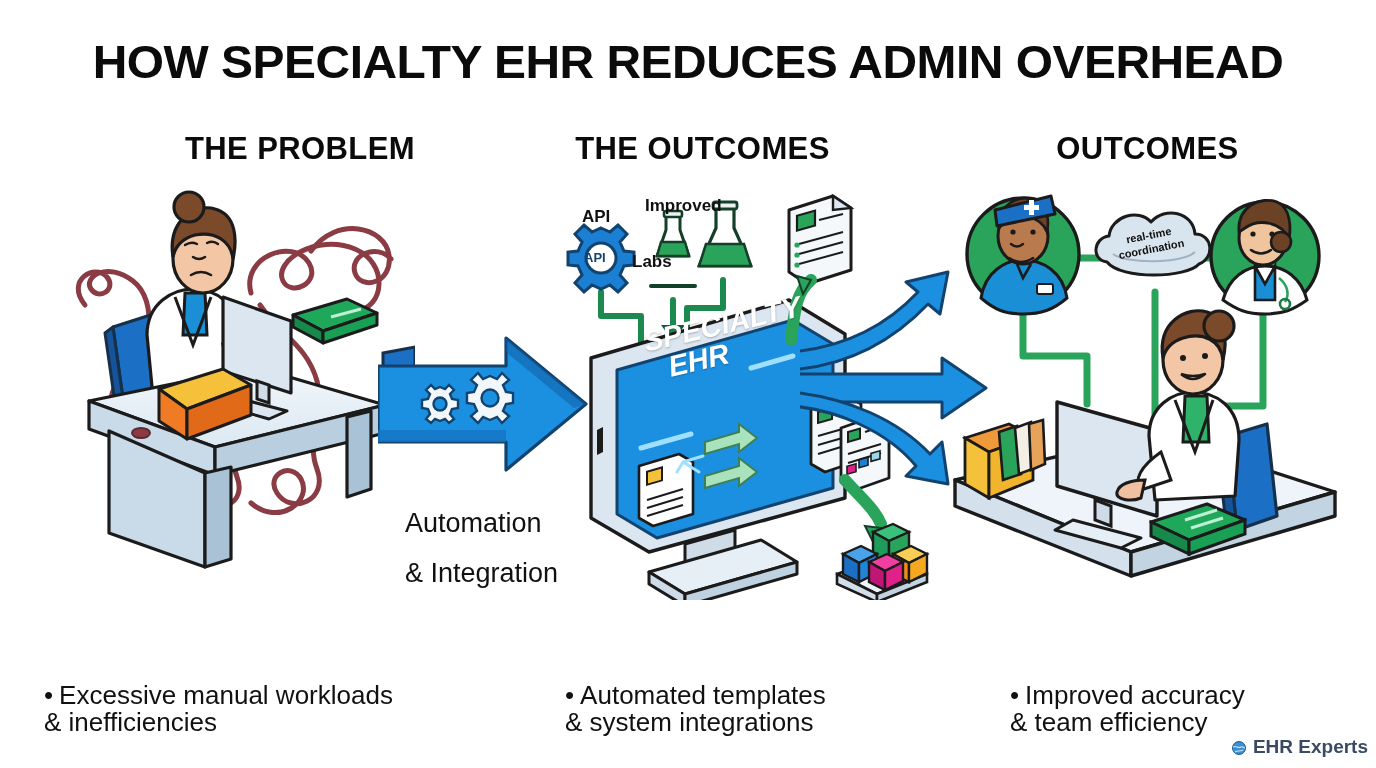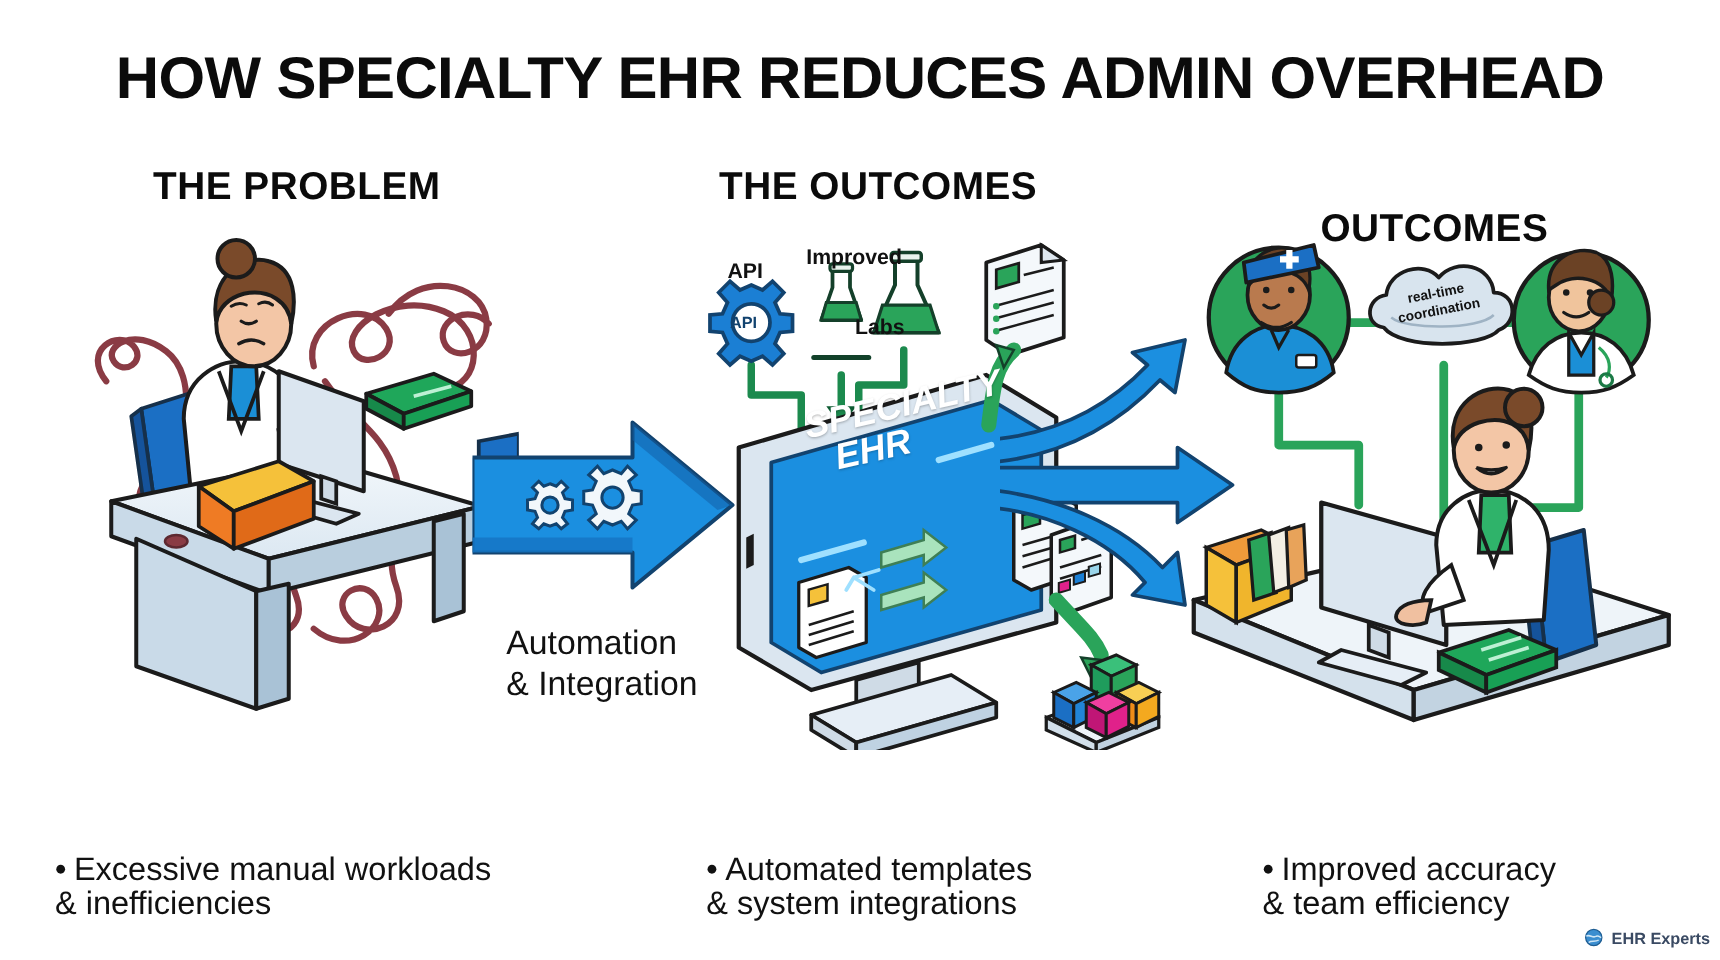--- a/index.html
+++ b/index.html
@@ -21,67 +21,67 @@
     color:#0b0b0b;
     transform:scaleX(1.02);
   }
 
   
   .colhead{
     position:absolute;top:131px;
     font-size:31px;font-weight:bold;letter-spacing:0.4px;
     color:#0b0b0b;text-align:center;
   }
-  #head-problem{left:60px;width:355px;}
+  #head-problem{left:60px;width:355px;text-align:right;}
   #head-solution{left:525px;width:355px;}
-  #head-outcomes{left:970px;width:355px;margin-top:34px;}
+  #head-outcomes{left:970px;width:355px;}
 
   
   .caption{
     position:absolute;top:655px;
     font-size:26px;line-height:27px;color:#111;
     white-space:pre-line;
   }
   #cap-problem{left:44px;width:470px;}
   #cap-solution{left:565px;width:420px;}
   #cap-outcomes{left:1010px;width:340px;}
   .caption .bullet{margin-right:6px;}
 
   
   .arrow-label{
     position:absolute;left:405px;top:498px;width:220px;
-    font-size:27px;line-height:33px;color:#111;white-space:pre-line;
+    font-size:27px;line-height:50px;color:#111;white-space:pre-line;
   }
 
   
   .footer-logo{
     position:absolute;right:8px;bottom:10px;
     display:flex;align-items:center;gap:6px;
-    font-size:13px;color:#3a4a63;font-weight:bold;justify-content:space-between;
+    font-size:19px;color:#3a4a63;font-weight:bold;justify-content:space-between;
   }
   .footer-logo .glyph{
     width:16px;height:16px;display:inline-block;
   }
 
   
   .art{position:absolute;}
   #art-problem{left:55px;top:185px;width:360px;height:420px;}
   #art-solution{left:545px;top:180px;width:400px;height:420px;}
   #art-outcomes{left:945px;top:180px;width:410px;height:420px;}
   #art-bigarrow{left:378px;top:330px;width:215px;height:160px;}
 
   .art svg{display:block;width:100%;height:100%;}
 
   
   .mini-label{
     position:absolute;font-size:17px;font-weight:bold;color:#111;
   }
   #lbl-api{left:582px;top:207px;}
   #lbl-billing{left:645px;top:196px;}
-  #lbl-labs{left:684px;top:252px;}
+  #lbl-labs{left:632px;top:252px;}
   #lbl-gear-api{left:584px;top:250px;font-size:13px;color:#ffffff;}
 
   .screen-text{
     position:absolute;color:#ffffff;font-weight:bold;font-style:italic;
     text-shadow:0 1px 2px rgba(0,0,0,.25);
   }
   #scr-line1{left:642px;top:308px;font-size:29px;transform:rotate(-13deg);}
   #scr-line2{left:668px;top:344px;font-size:29px;transform:rotate(-13deg);}
 
   #cloud-text{

